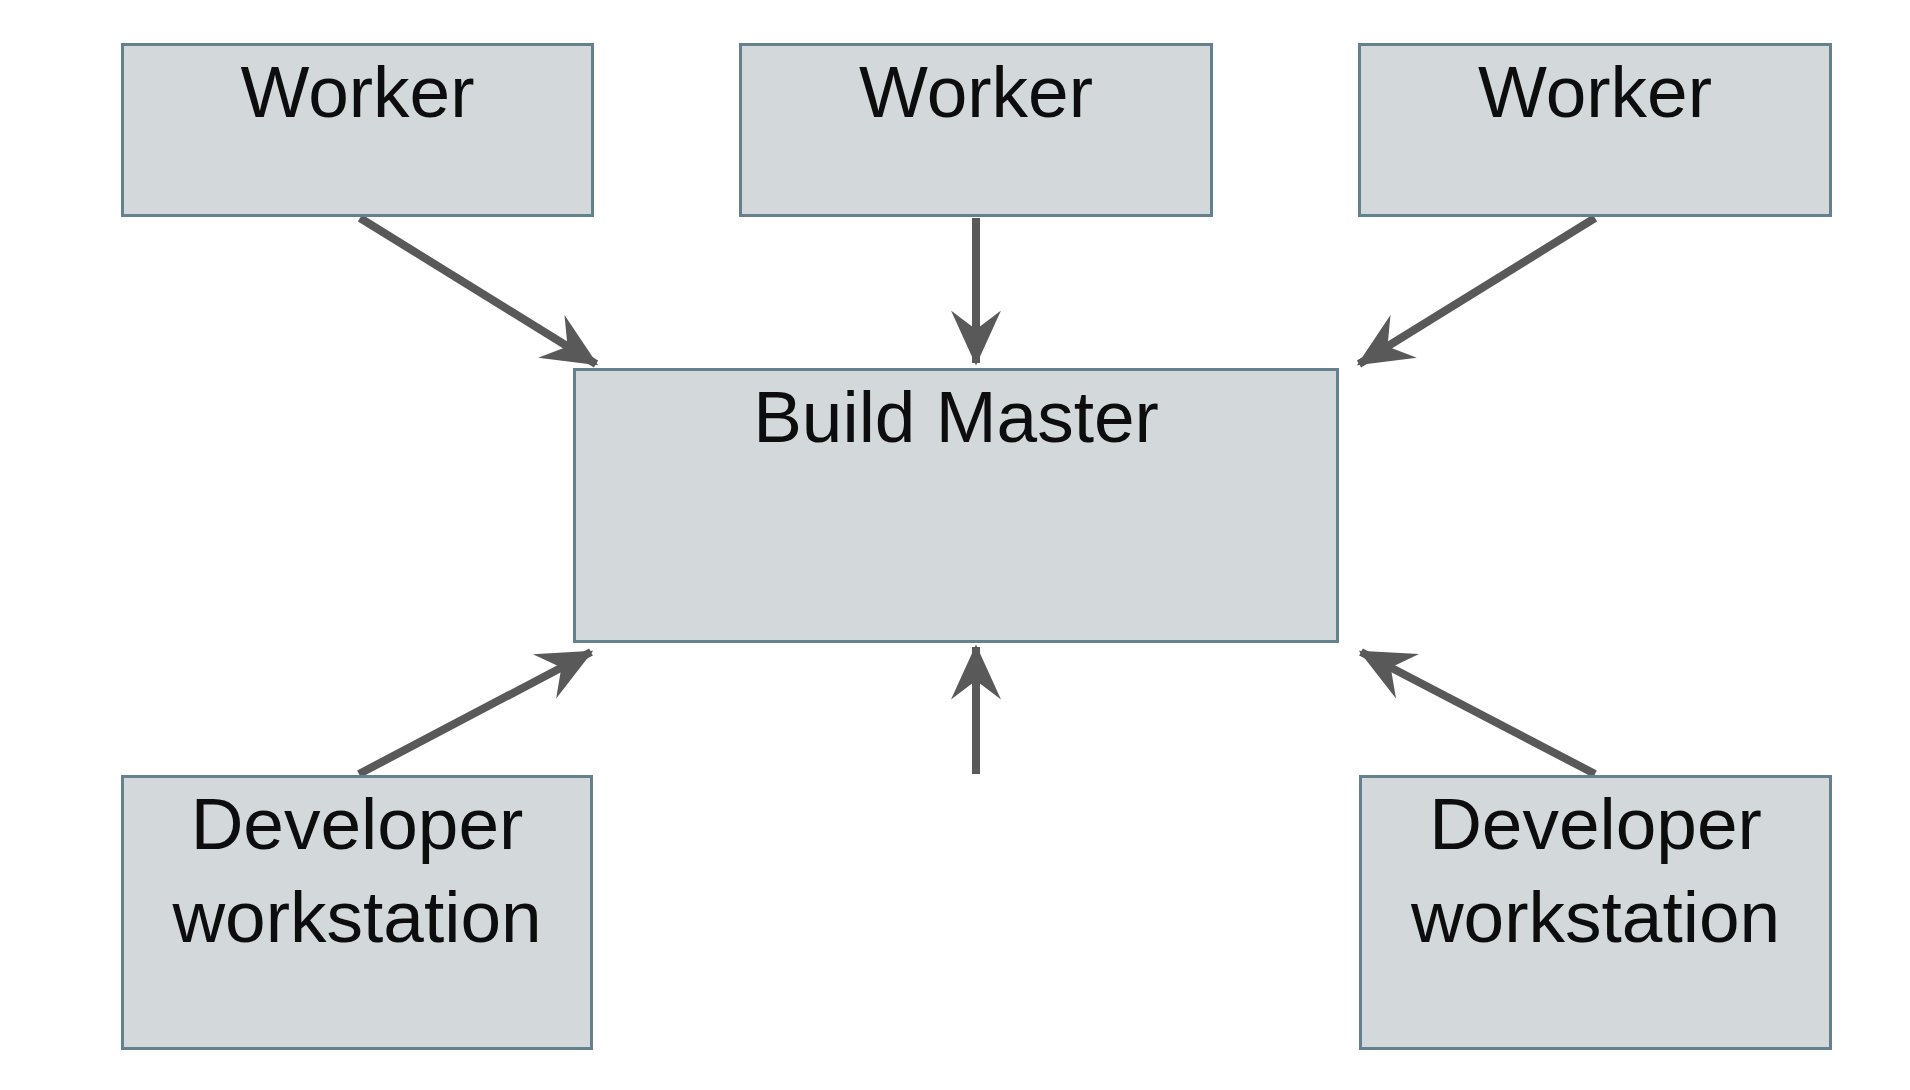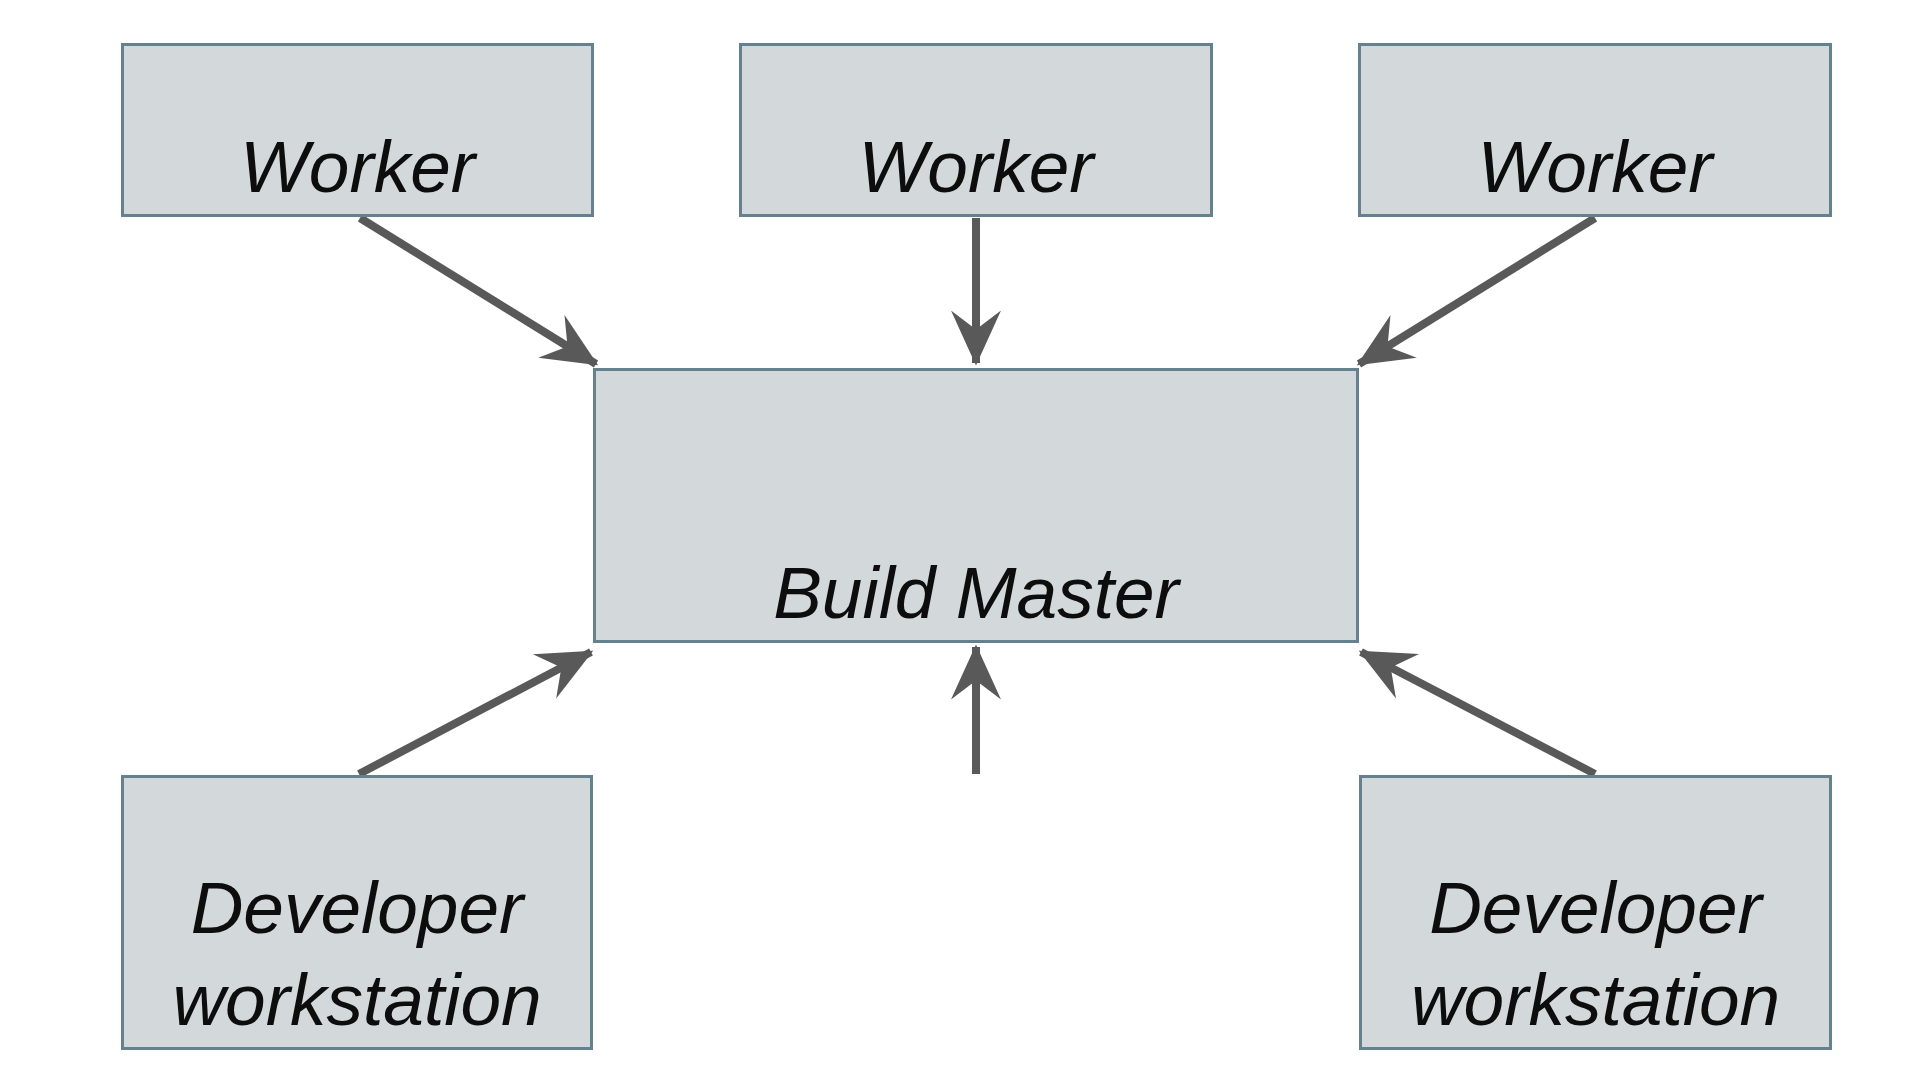--- a/index.html
+++ b/index.html
@@ -30,37 +30,36 @@
   }
   #arrowhead path {
     fill: var(--arrow, #595959);
   }
   .node {
     position: absolute;
     box-sizing: border-box;
     background: var(--box-fill, #d3d9db);
     border: 3px solid var(--box-border, #65818e);
     display: flex;
-    align-items: flex-end;
+    align-items: flex-start;
     justify-content: center;
     text-align: center;
-    font-style: italic;
   }
   .node .label {
     font-size: 73px;
     line-height: 1.27;
     color: var(--text, #0d0d0d);
     padding: 0 8px;
   }
   
   #node-worker-left   { left: 121px;  top: 43px;  width: 473px; height: 174px; }
   #node-worker-center { left: 739px;  top: 43px;  width: 474px; height: 174px; }
   #node-worker-right  { left: 1358px; top: 43px;  width: 474px; height: 174px; }
   
-  #node-build-master  { left: 593px;  top: 368px; width: 766px; height: 275px; }
+  #node-build-master  { left: 573px;  top: 368px; width: 766px; height: 275px; }
   
   #node-dev-left      { left: 121px;  top: 775px; width: 472px; height: 275px; }
   #node-ci-server     { left: 740px;  top: 775px; width: 473px; height: 275px; }
   #node-dev-right     { left: 1359px; top: 775px; width: 473px; height: 275px; }
 </style>
 </head>
 <body>
 
 <div id="canvas" style="--bg: #ffffff; --box-fill: #d3d9db; --box-border: #65818e; --arrow: #595959; --text: #0d0d0d;">
 

